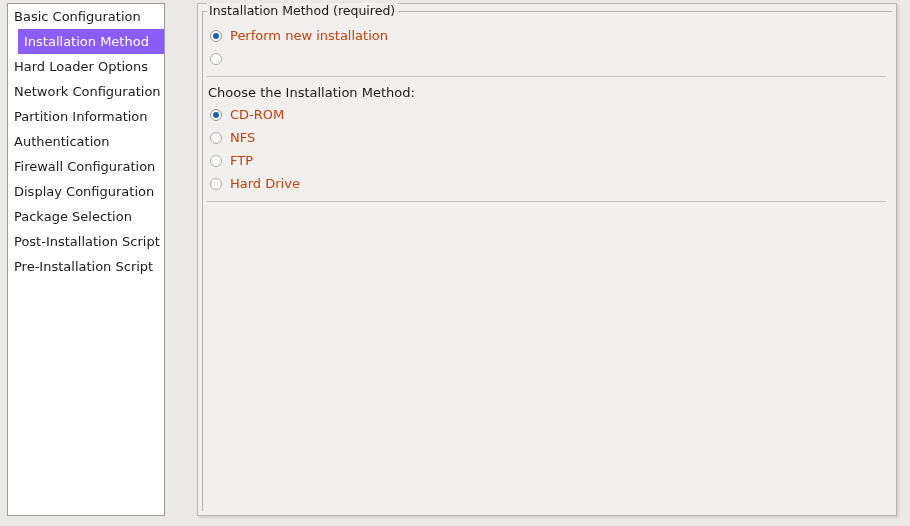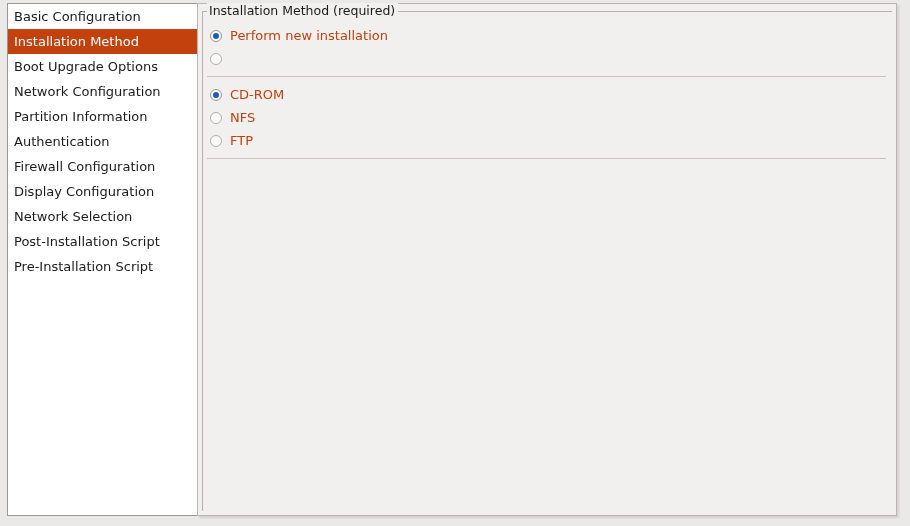--- a/index.html
+++ b/index.html
@@ -15,39 +15,40 @@
     color: #1a1a1a;
     overflow: hidden;
     position: relative;
   }
 
   
   #sidebar-panel {
     position: absolute;
     left: 7px;
     top: 3px;
-    width: 196px;
+    width: 158px;
     height: 513px;
     background: #ffffff;
     border: 1px solid #9a9996;
     box-sizing: border-box;
     overflow: hidden;
   }
   .sidebar-item {
     height: 25px;
     line-height: 25px;
     padding: 0 6px;
     white-space: nowrap;
     font-size: 13px;
     color: #1b1b1b;
     cursor: pointer;
   }
   .sidebar-item.selected {
-    background: #c2410c;
+    background: #8b5cf6;
     color: #ffffff;
+    margin-left: 10px;
   }
 
   
   #content-frame {
     position: absolute;
     left: 197px;
     top: 3px;
     width: 700px;
     height: 513px;
     background: #f2f0ef;
@@ -147,39 +148,39 @@
 <body>
 
 <div id="sidebar-panel">
   <div class="sidebar-item">
     <span>Basic Configuration</span>
   </div>
   <div class="sidebar-item selected">
     <span>Installation Method</span>
   </div>
   <div class="sidebar-item">
-    <span>Boot Upgrade Options</span>
+    <span>Hard Loader Options</span>
   </div>
   <div class="sidebar-item">
     <span>Network Configuration</span>
   </div>
   <div class="sidebar-item">
     <span>Partition Information</span>
   </div>
   <div class="sidebar-item">
     <span>Authentication</span>
   </div>
   <div class="sidebar-item">
     <span>Firewall Configuration</span>
   </div>
   <div class="sidebar-item">
     <span>Display Configuration</span>
   </div>
   <div class="sidebar-item">
-    <span>Network Selection</span>
+    <span>Package Selection</span>
   </div>
   <div class="sidebar-item">
     <span>Post-Installation Script</span>
   </div>
   <div class="sidebar-item">
     <span>Pre-Installation Script</span>
   </div>
 </div>
 
 <div id="content-frame">
@@ -191,32 +192,37 @@
       <div class="radio-row checked">
         <span class="radio-mark"></span>
         <span class="radio-label">Perform new installation</span>
       </div>
       <div class="radio-row">
         <span class="radio-mark"></span>
       </div>
 
       <div class="separator"></div>
 
+      <div class="section-heading">Choose the Installation Method:</div>
 
       <div class="radio-row checked">
         <span class="radio-mark"></span>
         <span class="radio-label">CD-ROM</span>
       </div>
       <div class="radio-row">
         <span class="radio-mark"></span>
         <span class="radio-label">NFS</span>
       </div>
       <div class="radio-row">
         <span class="radio-mark"></span>
         <span class="radio-label">FTP</span>
+      </div>
+      <div class="radio-row">
+        <span class="radio-mark"></span>
+        <span class="radio-label">Hard Drive</span>
       </div>
 
       <div class="separator"></div>
 
       <div class="filler"></div>
     </div>
   </div>
 </div>
 
 </body></html>

